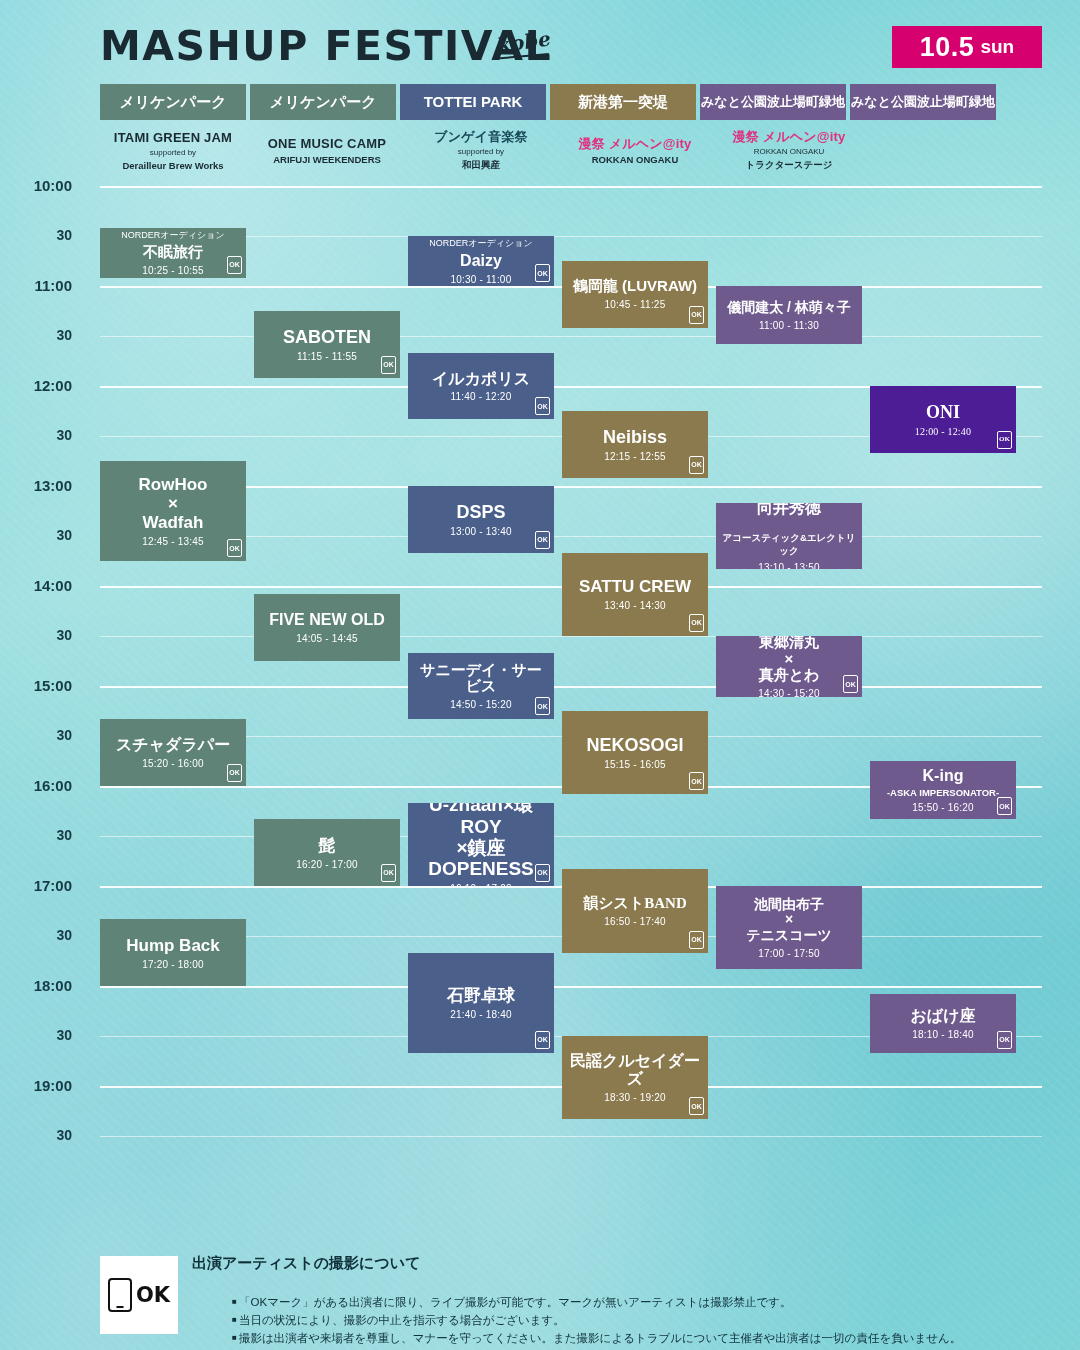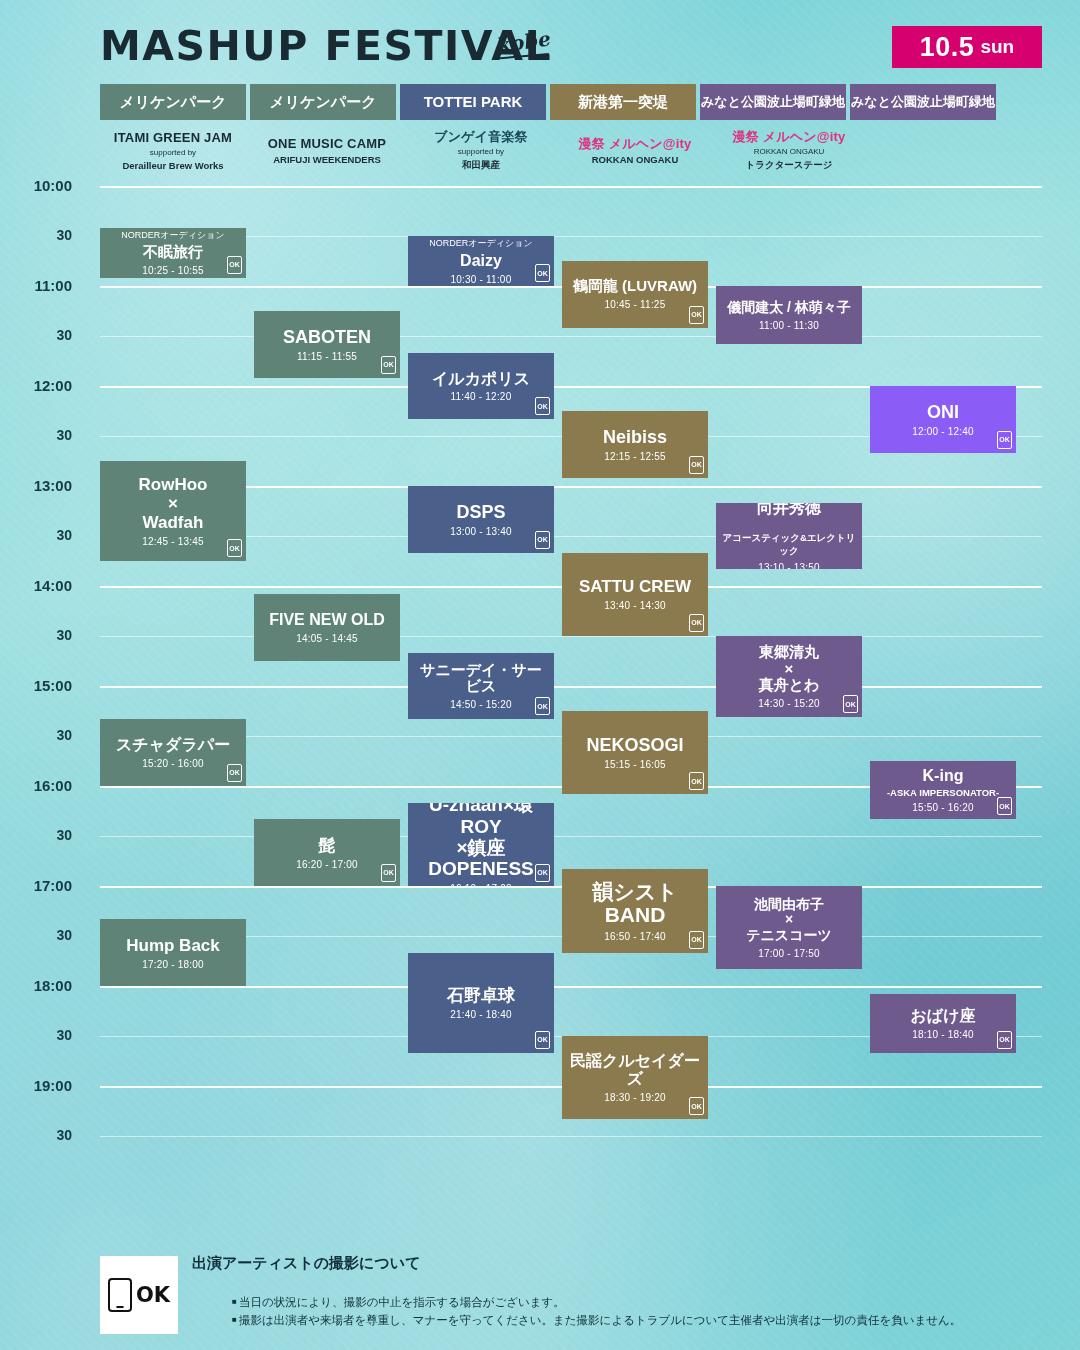--- a/index.html
+++ b/index.html
@@ -314,21 +314,21 @@
         <div class="ok">OK</div>
       </div>
       <div class="slot" style="left: 462px; top: 525px; height: 83.3333px; background: rgb(138, 122, 78);">
         <div class="nm" style="font-size: 18px;">
           <div>NEKOSOGI</div>
         </div>
         <div class="tm">15:15 - 16:05</div>
         <div class="ok">OK</div>
       </div>
       <div class="slot" style="left: 462px; top: 683.333px; height: 83.3333px; background: rgb(138, 122, 78);">
-        <div class="nm" style="font-size: 21px;">
+        <div class="nm" style="font-size: 15px; font-family: Liberation Serif, serif;">
           <div>韻シストBAND</div>
         </div>
         <div class="tm">16:50 - 17:40</div>
         <div class="ok">OK</div>
       </div>
       <div class="slot" style="left: 462px; top: 850px; height: 83.3333px; background: rgb(138, 122, 78);">
         <div class="nm" style="font-size: 16px;">
           <div>民謡クルセイダーズ</div>
         </div>
         <div class="tm">18:30 - 19:20</div>
@@ -340,38 +340,38 @@
         </div>
         <div class="tm">11:00 - 11:30</div>
       </div>
       <div class="slot" style="left: 616px; top: 316.667px; height: 66.6667px; background: rgb(111, 90, 142);">
         <div class="nm" style="font-size: 16px;">
           <div>向井秀徳</div>
         </div>
         <div style="font-size: 9.5px; margin-top: 16px; font-weight: bold;">アコースティック&amp;エレクトリック</div>
         <div class="tm">13:10 - 13:50</div>
       </div>
-      <div class="slot" style="left: 616px; top: 450px; height: 81px; background: rgb(111, 90, 142); text-align: center;">
+      <div class="slot" style="left: 616px; top: 450px; height: 61px; background: rgb(111, 90, 142); text-align: center;">
         <div class="nm" style="font-size: 15px;">
           <div>東郷清丸</div>
           <div>×</div>
           <div>真舟とわ</div>
         </div>
         <div class="tm">14:30 - 15:20</div>
         <div class="ok">OK</div>
       </div>
       <div class="slot" style="left: 616px; top: 700px; height: 83.3333px; background: rgb(111, 90, 142);">
         <div class="nm" style="font-size: 14px;">
           <div>池間由布子</div>
           <div>×</div>
           <div>テニスコーツ</div>
         </div>
         <div class="tm">17:00 - 17:50</div>
       </div>
-      <div class="slot" style="left: 770px; top: 200px; height: 66.6667px; background: #8b5cf6;">
+      <div class="slot" style="left: 770px; top: 200px; height: 66.6667px; background: #4c1d95; font-family: Liberation Serif, serif;">
         <div class="nm" style="font-size: 18px;">
           <div>ONI</div>
         </div>
         <div class="tm">12:00 - 12:40</div>
         <div class="ok">OK</div>
       </div>
       <div class="slot" style="left: 770px; top: 575px; height: 58.3333px; background: rgb(111, 90, 142);">
         <div class="nm" style="font-size: 16px;">
           <div>K-ing</div>
         </div>
@@ -411,16 +411,17 @@
     <div class="time-label small" style="top: 1127px;">30</div>
   </div>
 
 <div class="footer">
   <div class="ok-big">
     <div class="ok-phone"></div>
     <div class="ok-txt">OK</div>
   </div>
   <div class="foot-title">出演アーティストの撮影について</div>
   <ul class="foot-list" id="foot-list">
+      <li>「OKマーク」がある出演者に限り、ライブ撮影が可能です。マークが無いアーティストは撮影禁止です。</li>
       <li>当日の状況により、撮影の中止を指示する場合がございます。</li>
       <li>撮影は出演者や来場者を尊重し、マナーを守ってください。また撮影によるトラブルについて主催者や出演者は一切の責任を負いません。</li>
     </ul>
 </div>
 
 </body></html>

